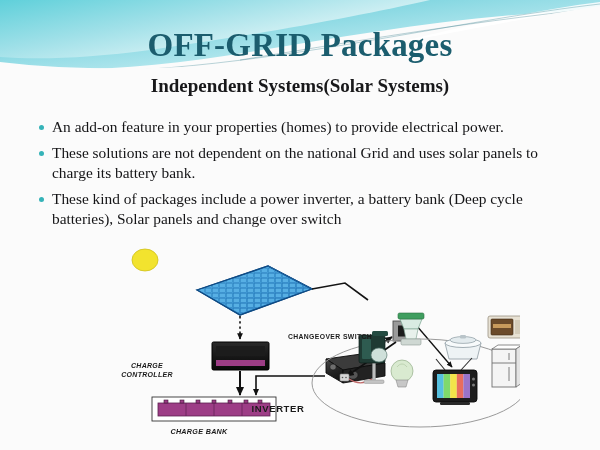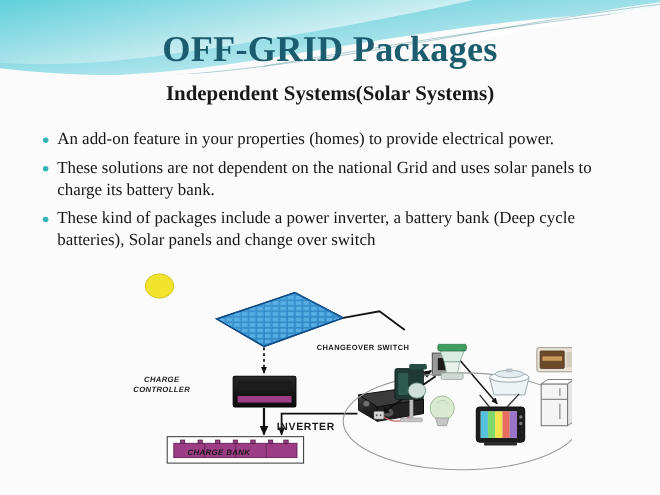--- a/index.html
+++ b/index.html
@@ -97,20 +97,21 @@
     width: 420px;
     height: 205px;
   }
   .diagram-label {
     position: absolute;
     font-family: "Liberation Sans", sans-serif;
     font-weight: bold;
     color: #1a1a1a;
     white-space: pre;
     text-align: center;
+    margin-top: 20px;
   }
   #label-charge-controller {
     left: 8px;
     top: 98px;
     width: 78px;
     font-size: 7px;
     font-style: italic;
     line-height: 9px;
     letter-spacing: 0.3px;
   }

